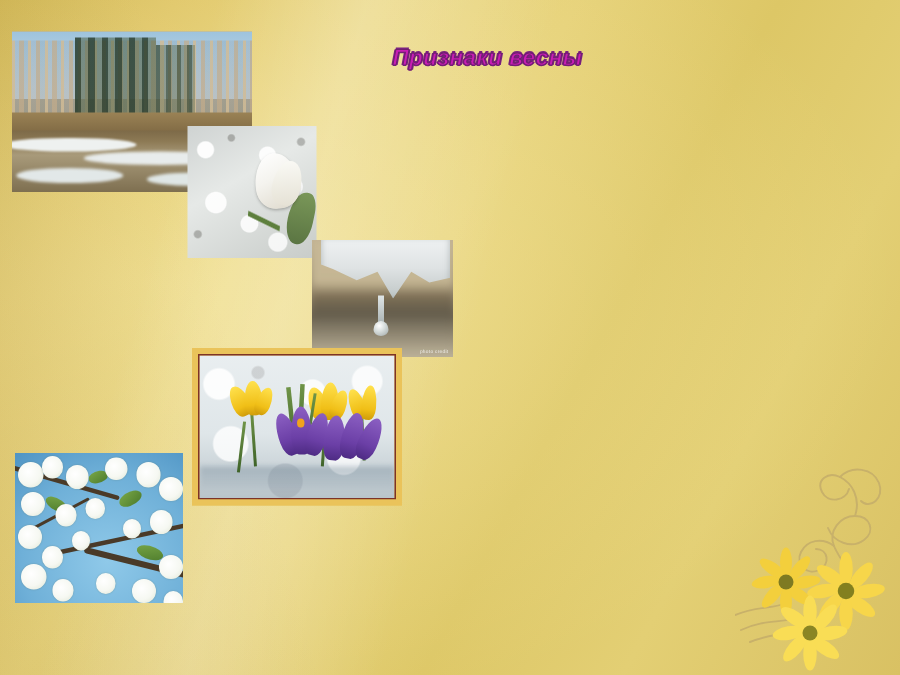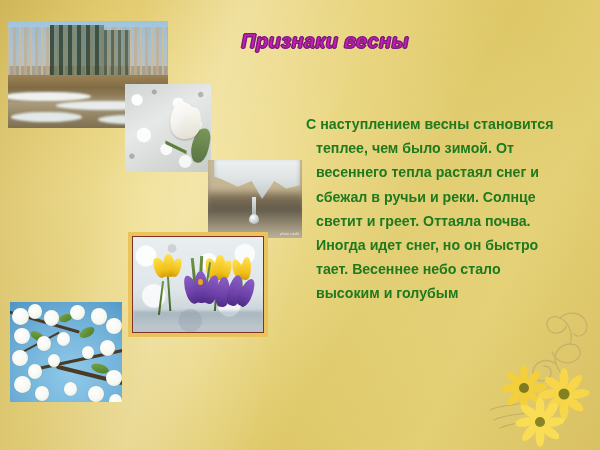--- a/index.html
+++ b/index.html
@@ -31,21 +31,21 @@
       linear-gradient(75deg, rgba(120,90,20,0.10) 0%, rgba(120,90,20,0.00) 30%);
     pointer-events: none;
   }
 
   
   .title {
     position: absolute;
     left: 185px;
     top: 30px;
     width: 280px;
-    font-size: 20px;
+    font-size: 15px;
     font-weight: bold;
     font-style: italic;
     letter-spacing: 0.3px;
     color: #c81cb4;
     text-align: center;
     white-space: nowrap;
     -webkit-text-stroke: 0.7px #6e1f6e;
     text-shadow:
        1px 0 0 #7a2180,
       -1px 0 0 #7a2180,
@@ -397,21 +397,20 @@
     <div class="bl-flower" style="left:4%;top:74%;width:15%;height:17%;"></div>
     <div class="bl-flower" style="left:22%;top:84%;width:13%;height:15%;"></div>
     <div class="bl-flower" style="left:48%;top:80%;width:12%;height:14%;"></div>
     <div class="bl-flower" style="left:70%;top:84%;width:14%;height:16%;"></div>
     <div class="bl-flower" style="left:86%;top:68%;width:14%;height:16%;"></div>
     <div class="bl-flower" style="left:88%;top:92%;width:12%;height:14%;"></div>
   </div>
 
   <div class="title">Признаки весны</div>
 
-  <div class="body-text">С наступлением весны становится теплее, чем было зимой. От весеннего тепла растаял снег и сбежал в ручьи и реки. Солнце светит и греет. Оттаяла почва. Иногда идет снег, но он быстро тает. Весеннее небо стало высоким и голубым</div>
 
   <div class="ornament">
     <svg viewBox="0 0 110 180" xmlns="http://www.w3.org/2000/svg" aria-hidden="true">
       <g fill="none" stroke="#c7b06a" stroke-width="1.3" stroke-linecap="round" opacity="0.95">
         <path d="M78 128 C 80 112, 70 104, 66 94 C 62 84, 70 74, 80 74 C 90 74, 94 84, 86 90 C 78 96, 66 92, 62 82"></path>
         <path d="M66 94 C 58 88, 48 90, 44 98 C 40 106, 48 114, 56 110 C 64 106, 62 96, 54 96"></path>
         <path d="M80 74 C 84 62, 78 52, 70 48 C 62 44, 54 50, 58 58 C 62 66, 74 64, 76 56"></path>
         <path d="M70 48 C 78 40, 92 42, 96 52 C 100 62, 90 70, 84 64"></path>
         <path d="M4 150 C 20 142, 36 146, 48 140"></path>
         <path d="M10 158 C 24 152, 34 154, 44 148"></path>

